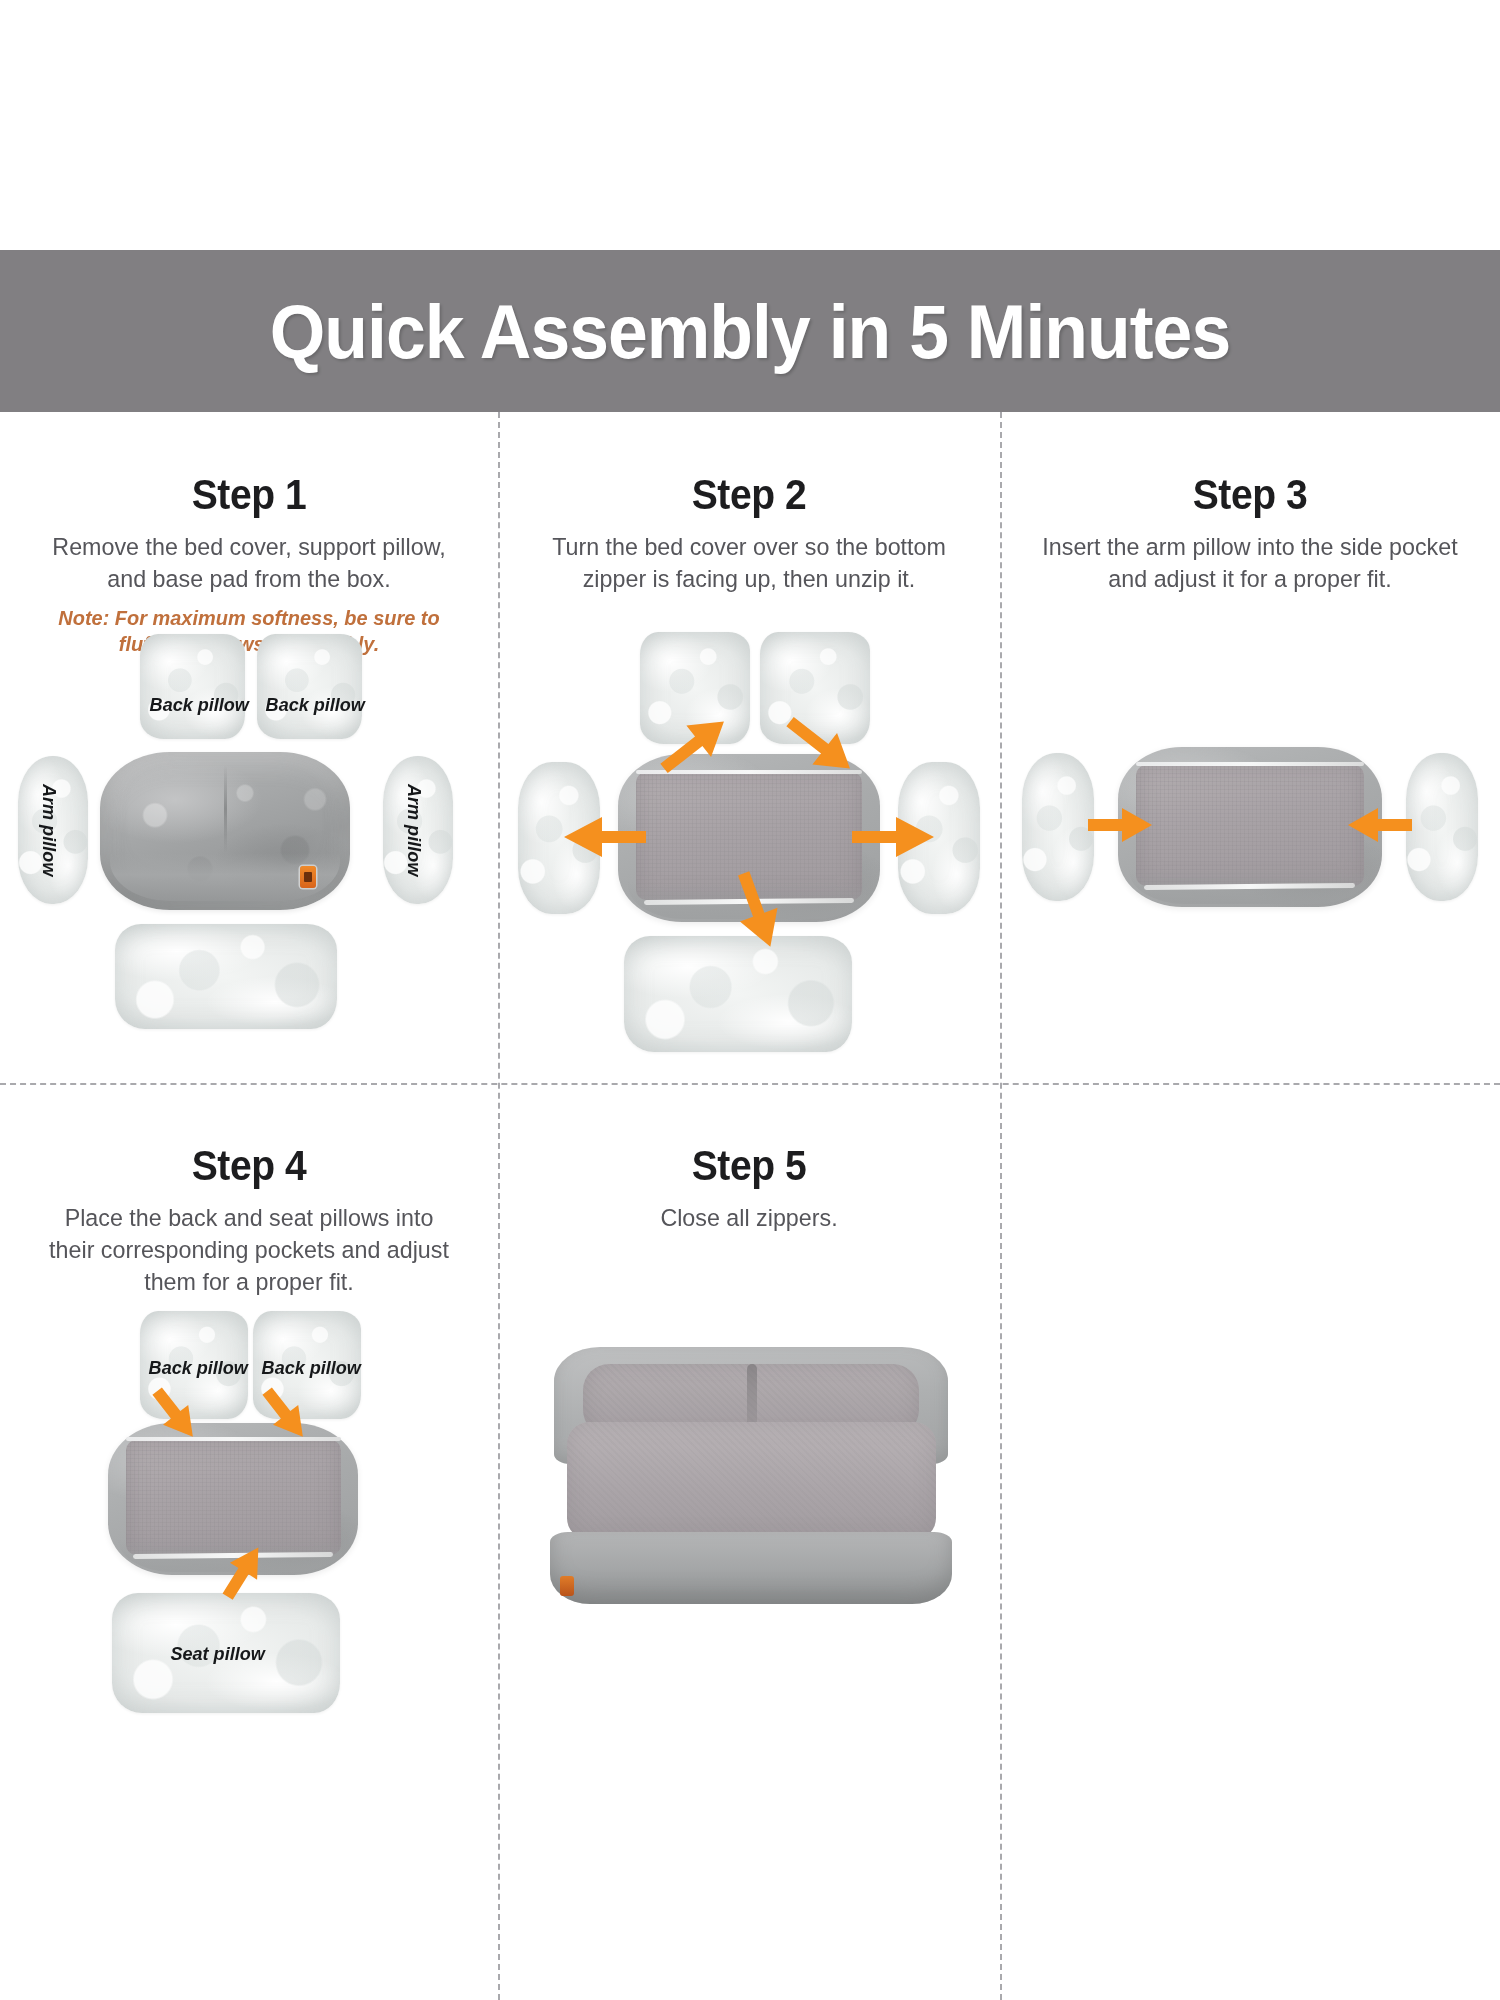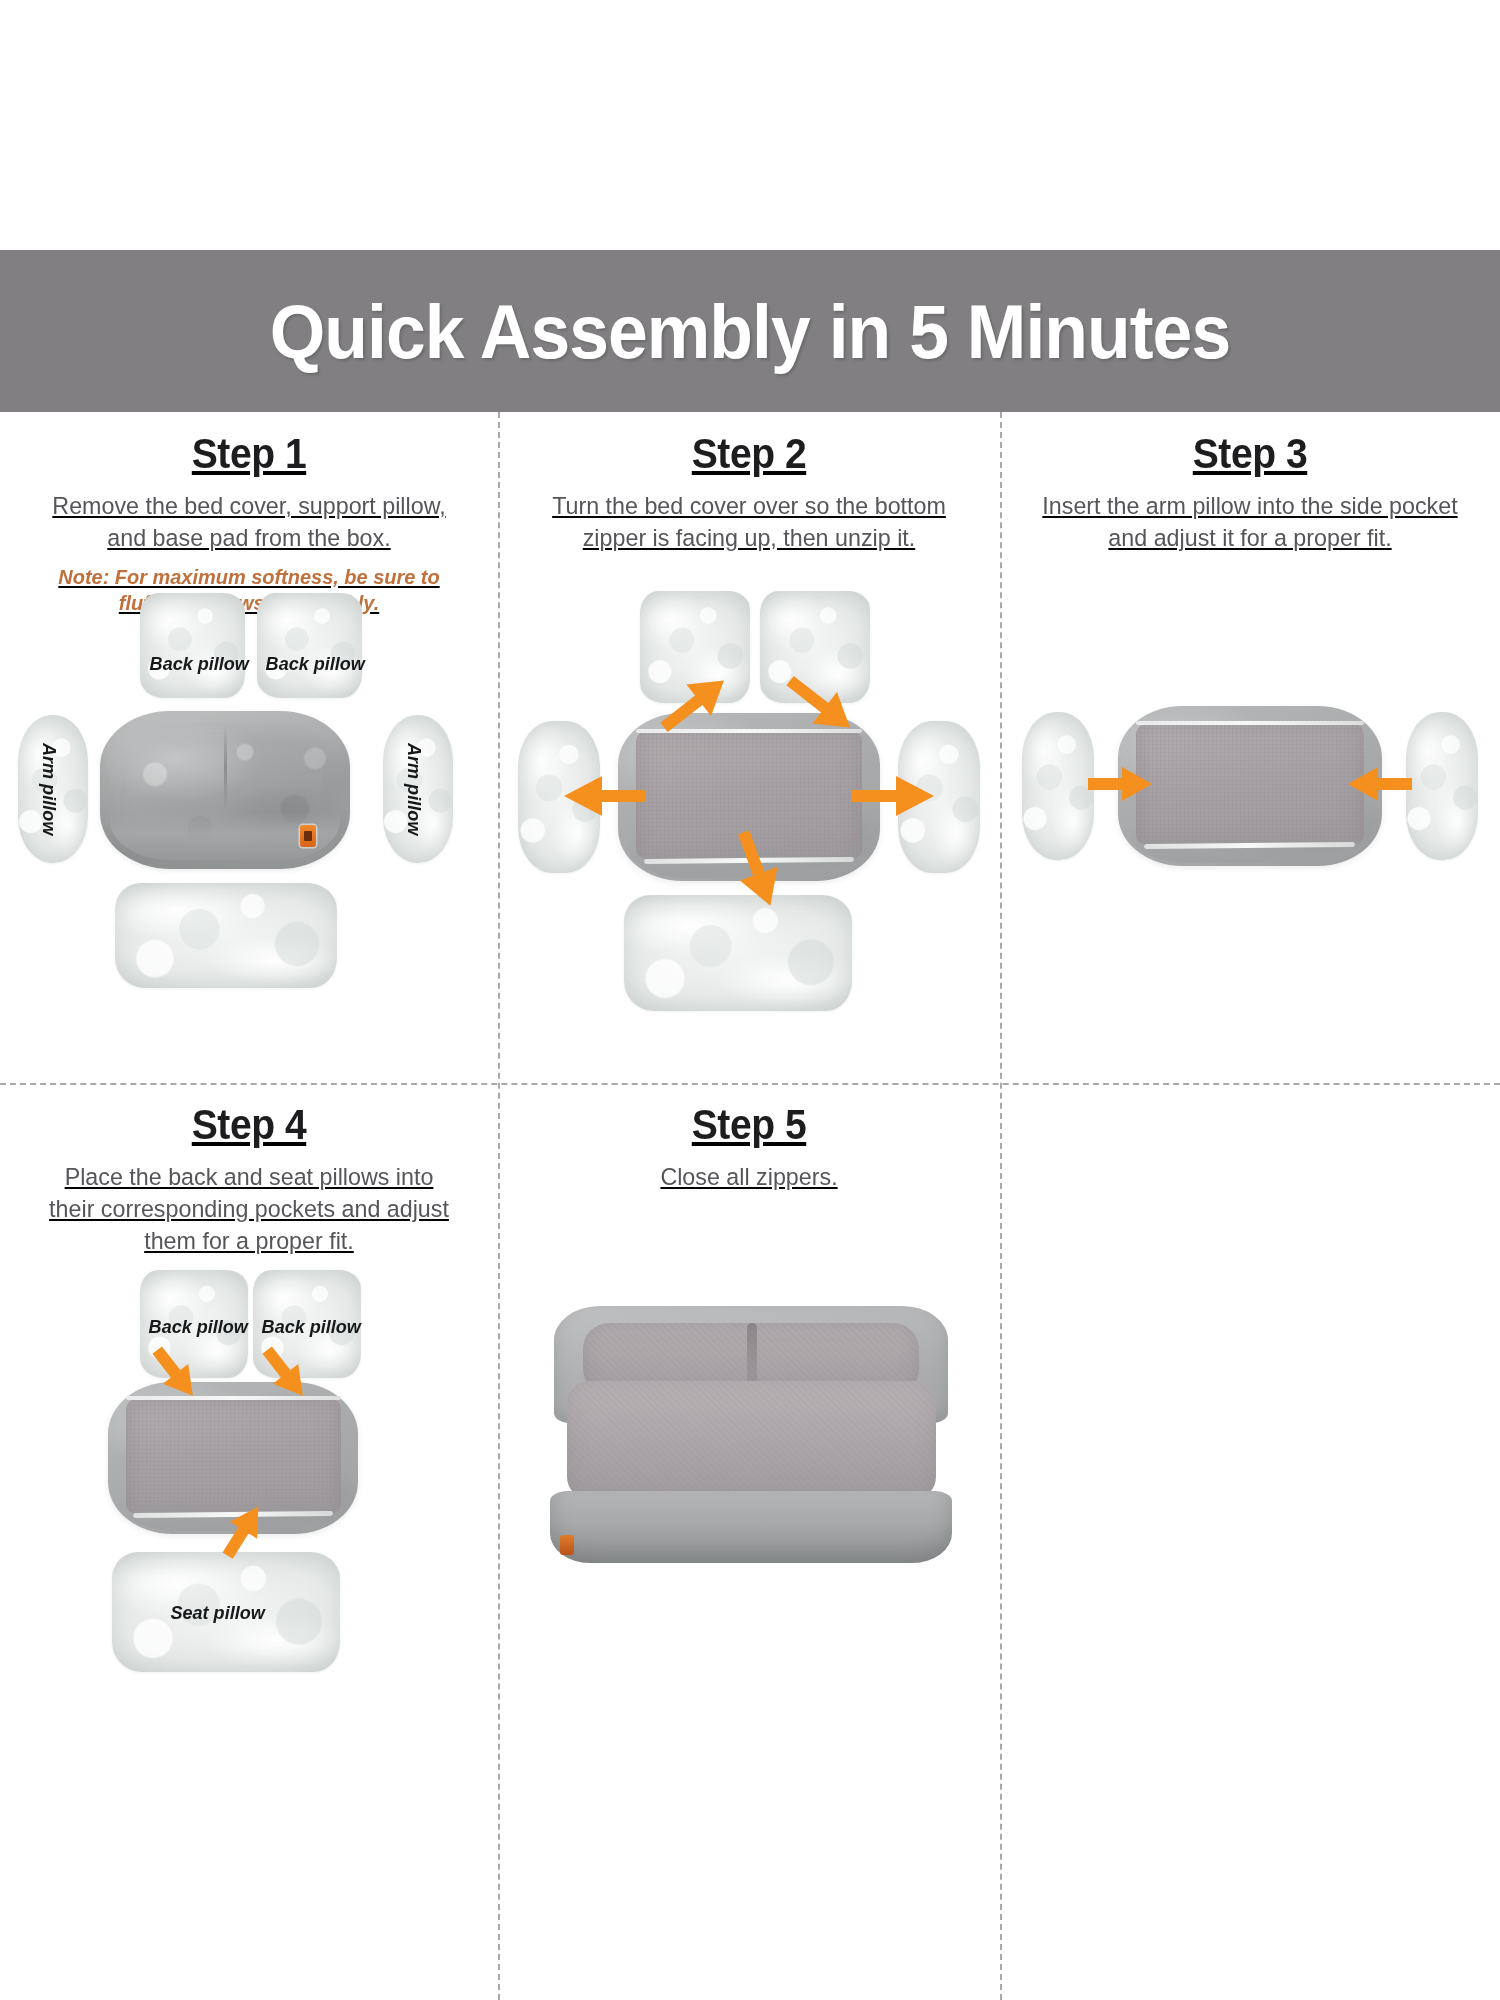--- a/index.html
+++ b/index.html
@@ -22,25 +22,24 @@
     font-size:76px;
     font-weight:bold;
     letter-spacing:-1px;
     transform:scaleX(0.94);
     text-shadow:2px 2px 3px rgba(0,0,0,.18);
     white-space:nowrap;
   }
 
   
   .grid{
-    position:absolute;left:0;top:388px;width:1500px;height:1284px;
+    position:absolute;left:0;top:429px;width:1500px;height:1284px;
     display:grid;
     grid-template-columns:498px 502px 500px;
     grid-template-rows:671px 917px;
-    text-decoration:underline;
   }
   .cell{position:relative;overflow:hidden;}
 
   
   .vline{
     position:absolute;top:0;width:0;height:100%;
     border-left:2px dashed #a9a9ad;
   }
   .vline.v1{left:498px;}
   .vline.v2{left:1000px;}

